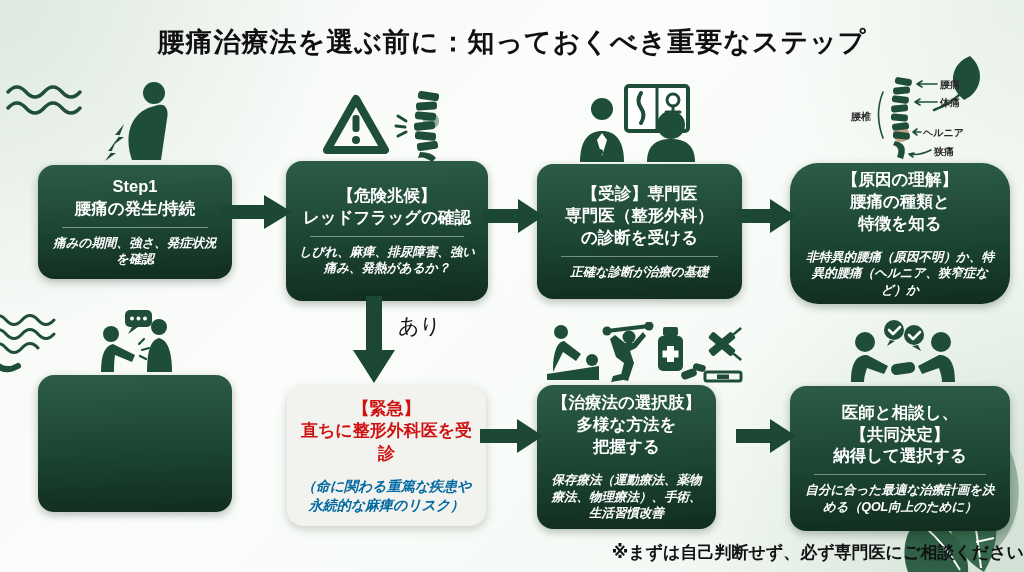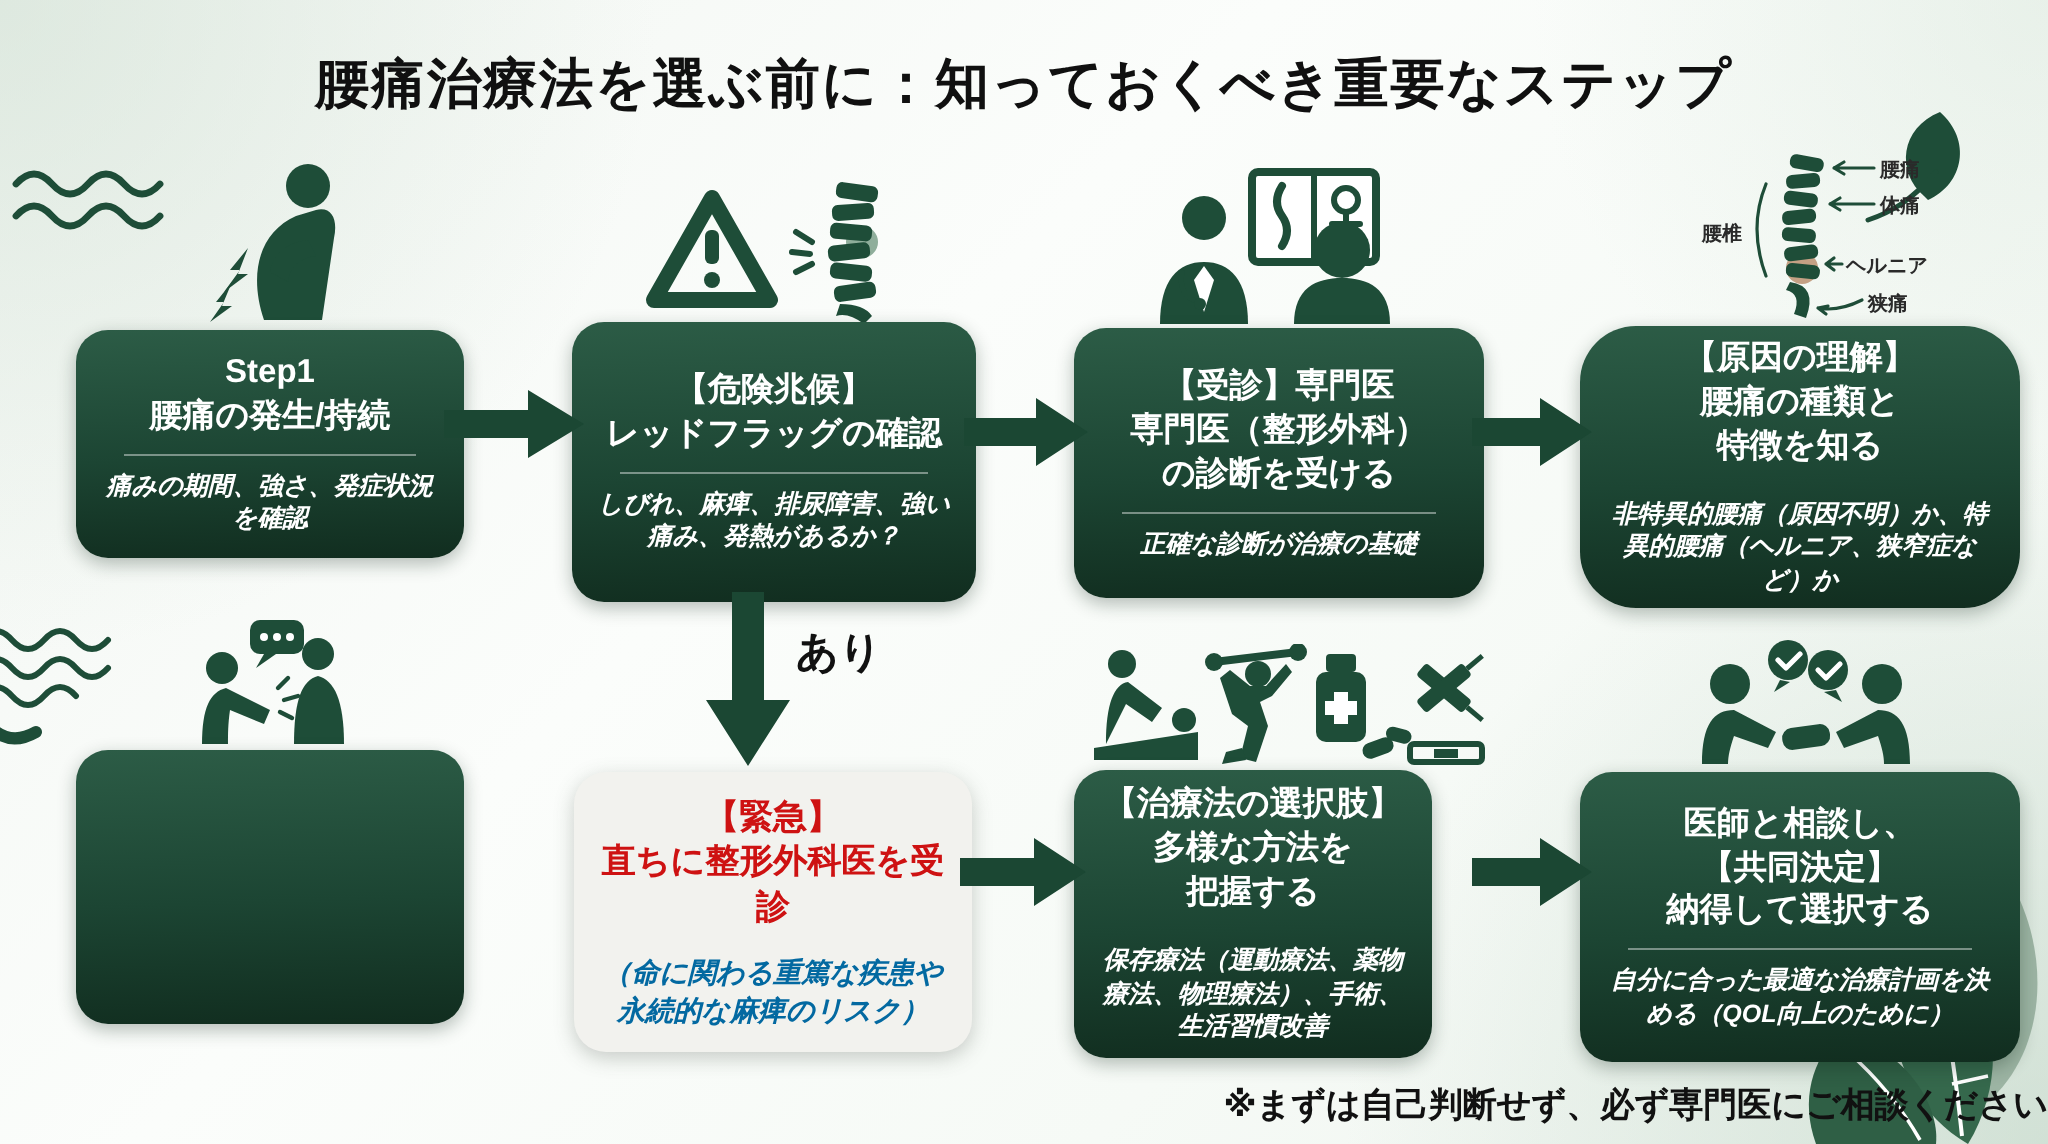--- a/index.html
+++ b/index.html
@@ -28,21 +28,21 @@
   .box .divider { height:1px; background:rgba(255,255,255,.42); margin:7px 14px; }
   .box .body { font-size:12.5px; font-weight:bold; line-height:1.32;font-style:italic; }
   .box.emergency {
     background:#f2f2ee; box-shadow:0 3px 10px rgba(70,80,70,.28);
   }
   .box.emergency .title { color:#ce1212; font-size:17px; }
   .box.emergency .body { color:#0369a1; font-size:14px; margin-top:12px; }
   .arrow { position:absolute; }
   .arrow svg polygon { fill:#1b4733; }
   .branch-label {
-    position:absolute; left:398px; top:312px; font-size:21px; font-weight:700; color:#111;
+    position:absolute; left:398px; top:312px; font-size:21px; font-weight:400; color:#111;
   }
   .footer-note {
     position:absolute; top:541px; left:0; width:100%; text-align:right;
     font-size:17px; font-weight:800; color:#111;
   }
   .icon { position:absolute; }
   .ic { fill:#1e4d38; }
   .ic-stroke { fill:none; stroke:#1e4d38; stroke-linecap:round; stroke-linejoin:round; }
 </style>
 </head>

